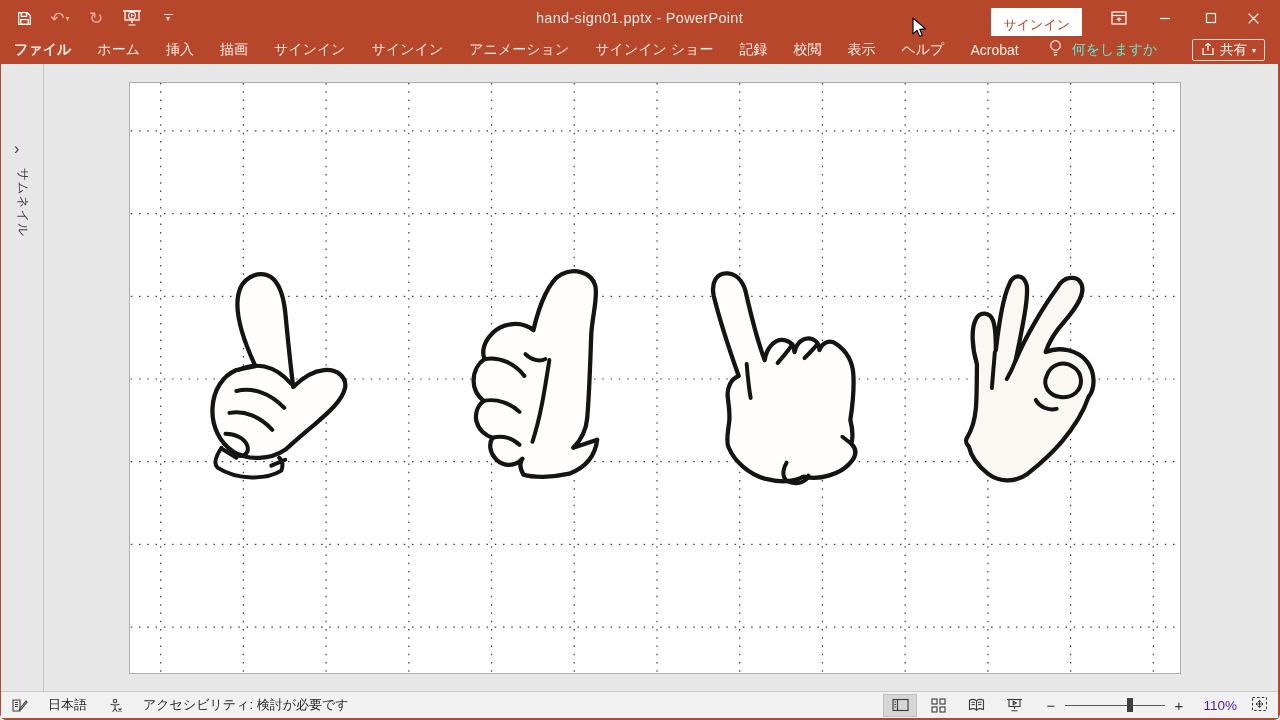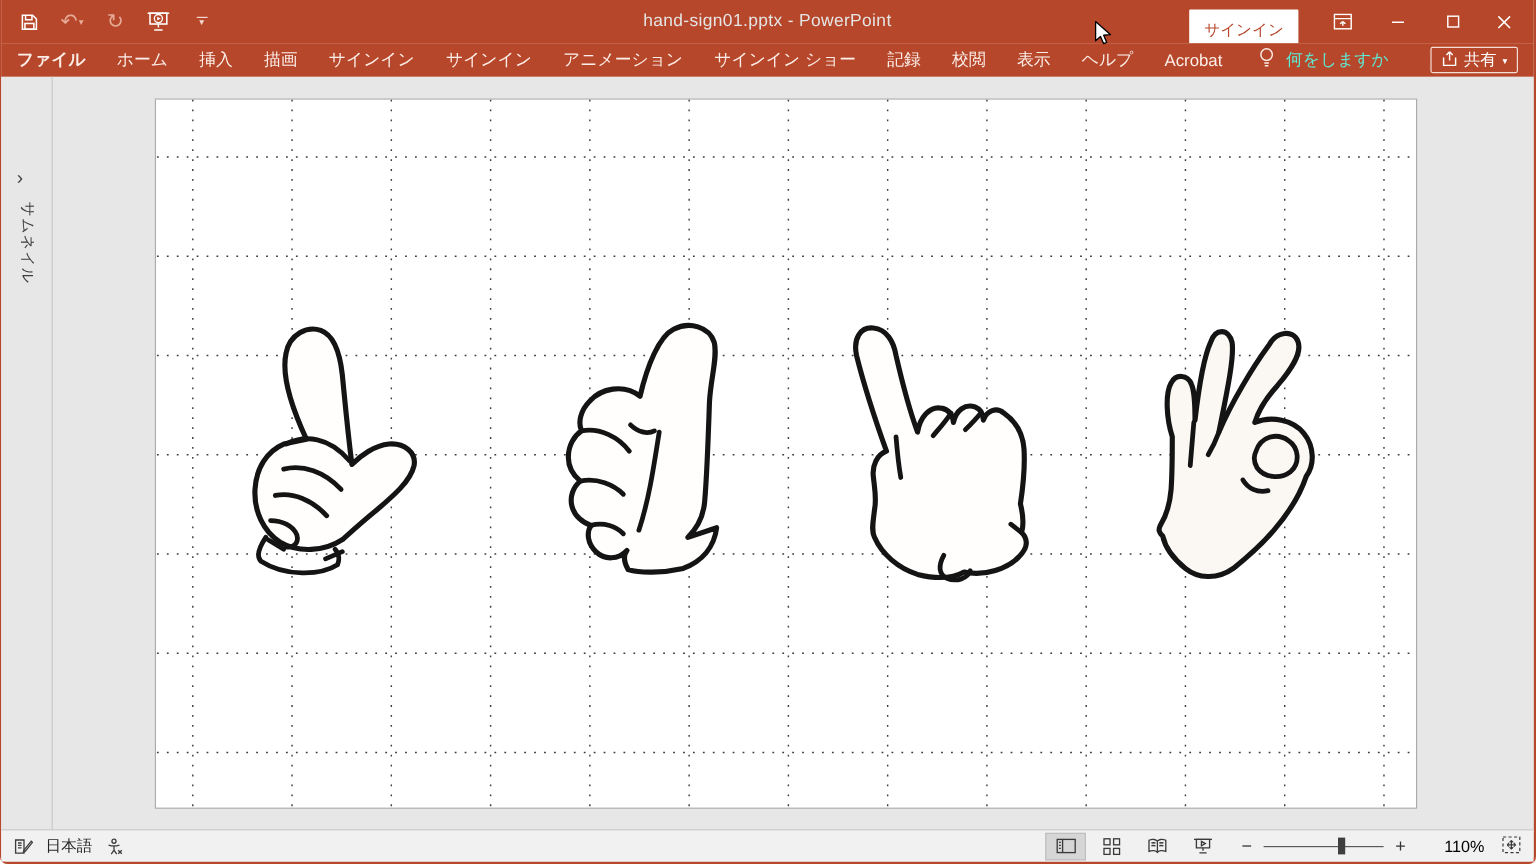--- a/index.html
+++ b/index.html
@@ -40,33 +40,33 @@
   .thumb-strip { position:absolute; left:0; top:0; width:43px; height:100%; border-right:1px solid #c7c7c7; }
   .thumb-expand { position:absolute; left:13px; top:76px; font-size:16px; color:#3d3d3d; cursor:default; }
   .thumb-label { position:absolute; left:30px; top:104px; transform:rotate(90deg); transform-origin:left top;
                  font-size:12.5px; color:#3d3d3d; white-space:nowrap; letter-spacing:1px; }
   .slide { position:absolute; left:128px; top:18px; width:1052px; height:592px; background:#ffffff; border:1px solid #acacac; }
   .slide svg { display:block; }
 
   
   .statusbar { position:absolute; left:0; bottom:0; width:100%; height:27px; background:#f1f1f1; border-top:1px solid #cbcbcb;
                display:flex; align-items:center; font-size:13px; color:#262626; }
-  .sb-left { display:flex; align-items:center; gap:10px; padding-left:10px;justify-content:space-between; }
+  .sb-left { display:flex; align-items:center; gap:20px; padding-left:10px;justify-content:space-between; }
   .sb-left .txt { cursor:default; }
   .sb-icon svg { stroke:#3d3d3d; fill:none; stroke-width:1.1; display:block; }
   .sb-right { margin-left:auto; display:flex; align-items:center; padding-right:10px; gap:4px; }
   .viewbtn { width:34px; height:23px; display:flex; align-items:center; justify-content:center; cursor:default; }
   .viewbtn svg { stroke:#3a3a3a; fill:none; stroke-width:1.1; }
   .viewbtn.sel { background:#d6d6d6; border:1px solid #bfbfbf; }
   .zoomctl { display:flex; align-items:center; gap:8px; margin-left:10px; }
   .zglyph { font-size:15px; color:#333; cursor:default; width:12px; text-align:center; }
   .ztrack { position:relative; width:100px; height:14px; cursor:default; }
   .ztrack .line { position:absolute; left:0; right:0; top:6.5px; border-top:1px solid #5a5a5a; }
   .ztrack .handle { position:absolute; left:62px; top:0; width:6px; height:14px; background:#3f3f3f; }
-  .zpct { font-size:13.5px; color:#000000; width:40px; text-align:right; margin-left:16px; cursor:default; }
+  .zpct { font-size:13.5px; color:#4c1d95; width:40px; text-align:right; margin-left:4px; cursor:default; }
   .fitbtn { margin-left:10px; cursor:default; }
   .fitbtn svg { stroke:#3a3a3a; fill:none; stroke-width:1; }
 
   .cursor { position:absolute; left:911px; top:17px; z-index:99; pointer-events:none; }
 </style>
 </head>
 <body>
 
 <div class="window">
 
@@ -256,20 +256,21 @@
           </svg>
       </span>
       <span class="txt">日本語</span>
       <span class="sb-icon">
         <svg width="16" height="15" viewBox="0 0 16 15">
             <circle cx="8" cy="3" r="1.7"></circle>
             <path d="M3.5 6.2c3 1 6 1 9 0M8 7.5v3M8 10.5l-2.3 3.3M8 10.5l2.3 3.3"></path>
             <path d="M11.5 10.5l3 3M14.5 10.5l-3 3"></path>
           </svg>
       </span>
+      <span class="txt">アクセシビリティ: 検討が必要です</span>
     </div>
 
     <div class="sb-right">
       <span class="viewbtn sel">
         <svg width="17" height="14" viewBox="0 0 17 14">
             <rect x="1" y="1.5" width="15" height="11"></rect>
             <path d="M5.5 1.5v11"></path>
             <path d="M2.5 4h1.5M2.5 6.5h1.5M2.5 9h1.5"></path>
           </svg>
       </span>

